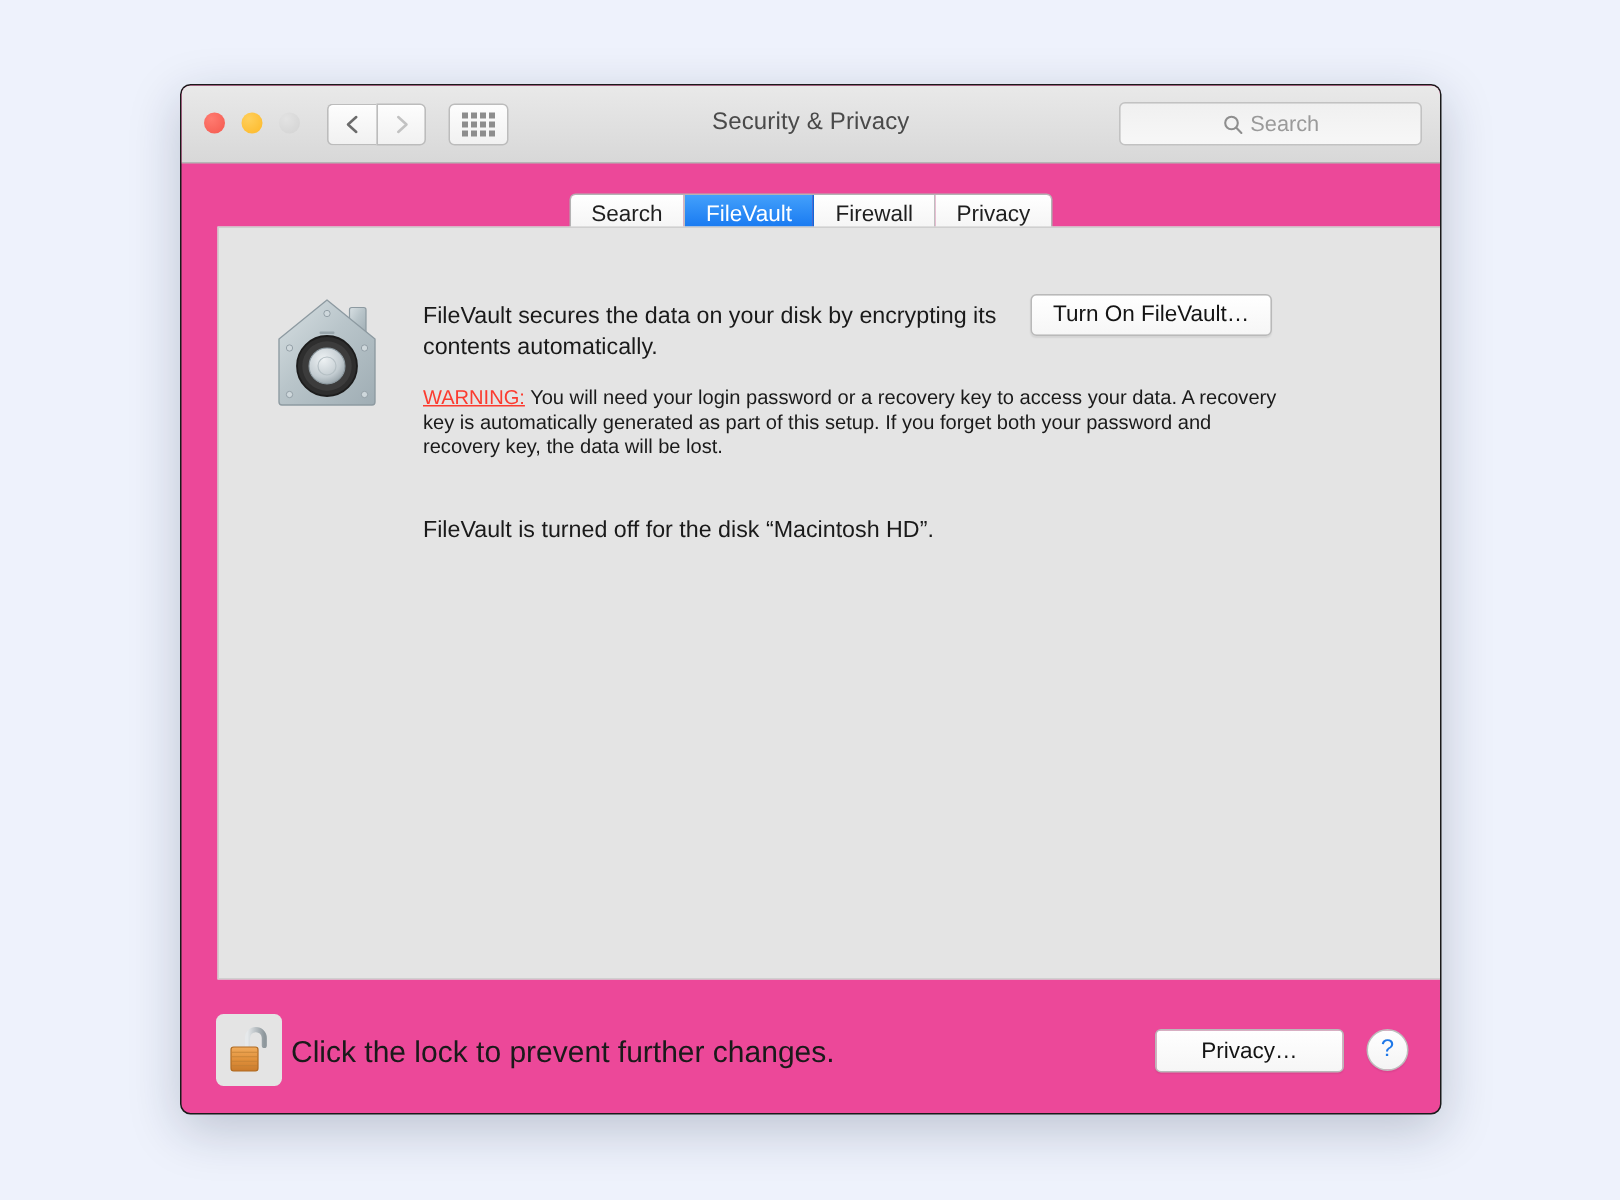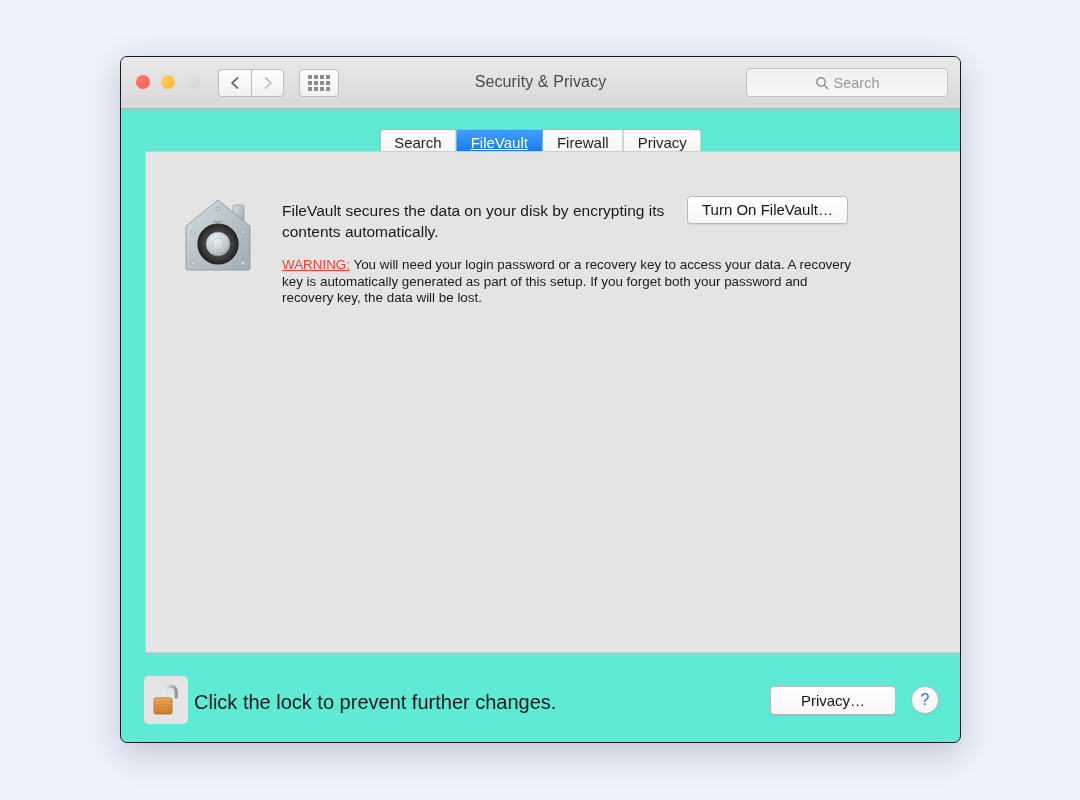--- a/index.html
+++ b/index.html
@@ -10,21 +10,21 @@
     font-family: "Liberation Sans", sans-serif;
     -webkit-font-smoothing: antialiased;
     overflow: hidden;
   }
 
   
   #window {
     position: absolute;
     left: 120px; top: 56px;
     width: 841px; height: 687px;
-    background: #5eead4;
+    background: #ec4899;
     border-radius: 7px;
     border: 1px solid #1a1a1a;
     box-shadow: 0 10px 34px rgba(20,30,60,0.22);
     overflow: hidden;
   }
 
   
   #titlebar {
     position: relative;
     height: 52px;
@@ -105,21 +105,20 @@
     font-size: 15px; color: #1f1f1f;
     background: linear-gradient(to bottom, #ffffff, #f3f3f3);
     border-right: 1px solid #bfbfbf;
     cursor: default; white-space: nowrap;
   }
   .tab:last-child { border-right: none; }
   .tab.selected {
     background: linear-gradient(to bottom, #43a0fb 0%, #1072ef 100%);
     color: #ffffff;
     border-right-color: #1068d8;
-    text-decoration: underline;
   }
 
   
   #panel {
     position: absolute;
     left: 24px; top: 94px;
     width: 875px; height: 502px;
     background: #e4e4e4;
     border: 1px solid #cfcfcf;
     border-radius: 0;
@@ -281,20 +280,21 @@
       <circle cx="36" cy="48" r="12" fill="url(#knob)" stroke="#8d9aa1" stroke-width="0.7"></circle>
       <circle cx="36" cy="48" r="6" fill="none" stroke="#b6c0c5" stroke-width="0.8"></circle>
     </svg>
 
     <div id="desc">FileVault secures the data on your disk by encrypting its contents automatically.</div>
 
     <div id="warning">
       <span class="wlabel">WARNING:</span><span> You will need your login password or a recovery key to access your data. A recovery key is automatically generated as part of this setup. If you forget both your password and recovery key, the data will be lost.</span>
     </div>
 
+    <div id="status">FileVault is turned off for the disk “Macintosh HD”.</div>
 
     <div id="turnon-btn">Turn On FileVault…</div>
   </div>
 
   <div id="lock-btn">
     <svg width="30" height="36" viewBox="0 0 30 36">
       <defs>
         <linearGradient id="gold" x1="0" y1="0" x2="0" y2="1">
           <stop offset="0%" stop-color="#f0ab5b"></stop>
           <stop offset="50%" stop-color="#e2923c"></stop>

